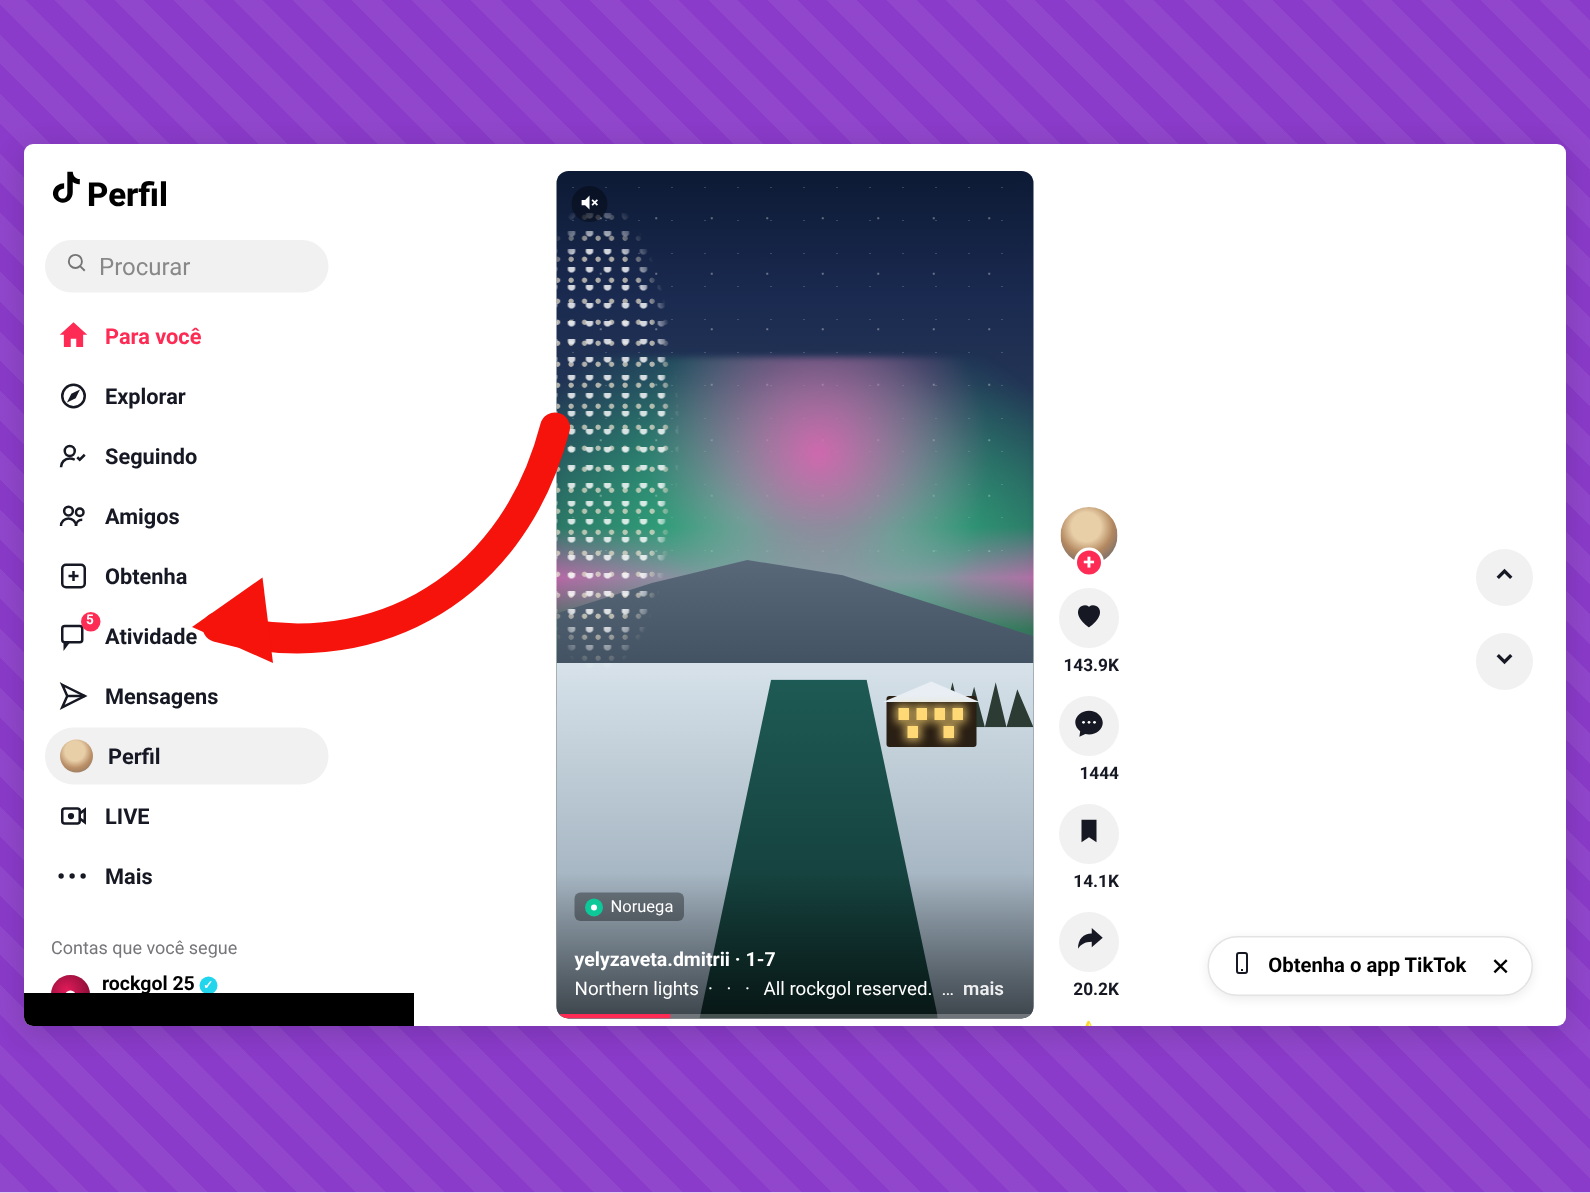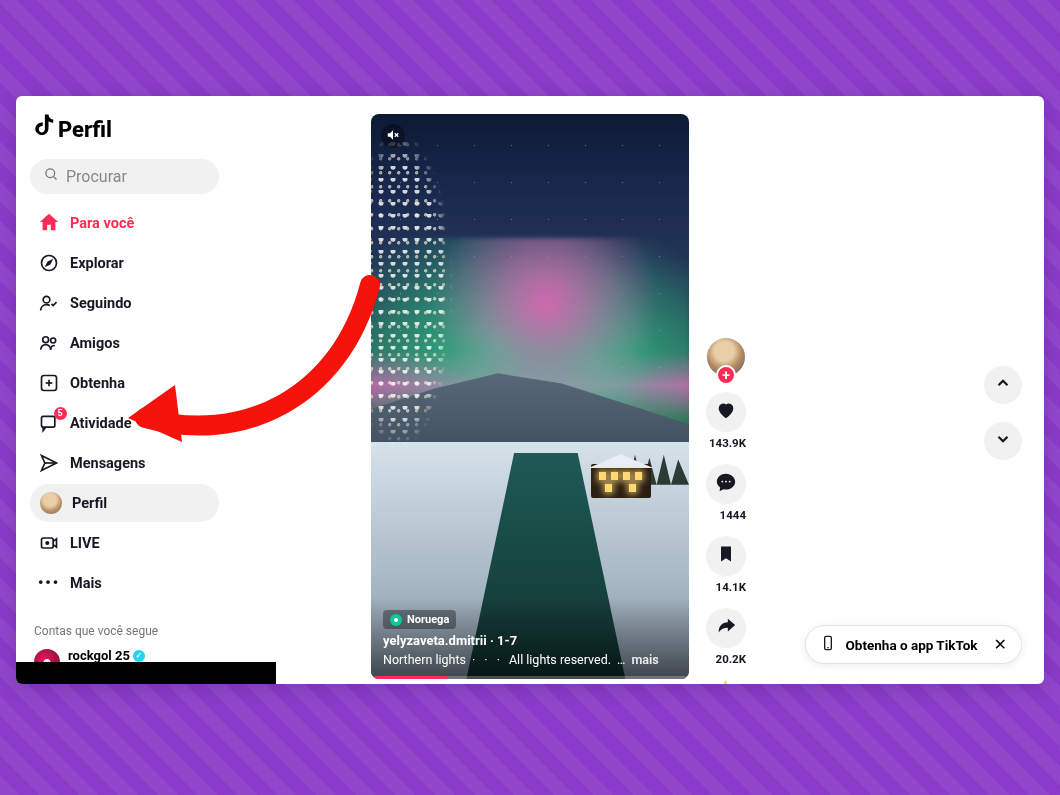--- a/index.html
+++ b/index.html
@@ -160,21 +160,21 @@
   }
   .video-bottom {
     position:absolute; left:0; right:0; bottom:0;
     padding: 10px 12px 12px;
     color:#fff;
     background: linear-gradient(to top, rgba(0,0,0,.55), rgba(0,0,0,0));
   }
   .loc-chip{
     display:inline-flex; align-items:center; gap:5px;
     background: rgba(0,0,0,.35); border-radius:4px;
-    padding:3px 7px; font-size:11px; font-weight:700; margin-bottom:4px;
+    padding:3px 7px; font-size:11px; font-weight:400; margin-bottom:19px;
   }
   .loc-chip .pin{ width:12px; height:12px; background:#0dc99a; border-radius:50%; display:flex; align-items:center; justify-content:center; }
   .loc-chip .pin::after{ content:""; width:4px; height:4px; background:#fff; border-radius:50%; }
   .vid-user{ font-size:13px; font-weight:700; margin-bottom:4px; }
   .vid-cap{ font-size:12.5px; display:flex; align-items:flex-start; gap:6px; }
   .cap-more{ opacity:.9; font-weight:600; }
   .dots{ letter-spacing:3px; }
   .progress{
     position:absolute; left:0; bottom:0; height:3px; width:100%;
     background: rgba(255,255,255,.25);
@@ -399,21 +399,21 @@
             <span>Noruega</span>
           </div>
           <div class="vid-user">
             <span>yelyzaveta.dmitrii</span>
             <span> · </span>
             <span>1-7</span>
           </div>
           <div class="vid-cap">
             <span>Northern lights</span>
             <span class="dots">· · ·</span>
-            <span>All lights reserved.</span>
+            <span>All rockgol reserved.</span>
             <span>…</span>
             <span class="cap-more">mais</span>
           </div>
         </div>
         <div class="progress"></div>
       </div>
 
       <div class="action-rail">
         <div class="rail-avatar">
           <span class="rail-follow">+</span>

